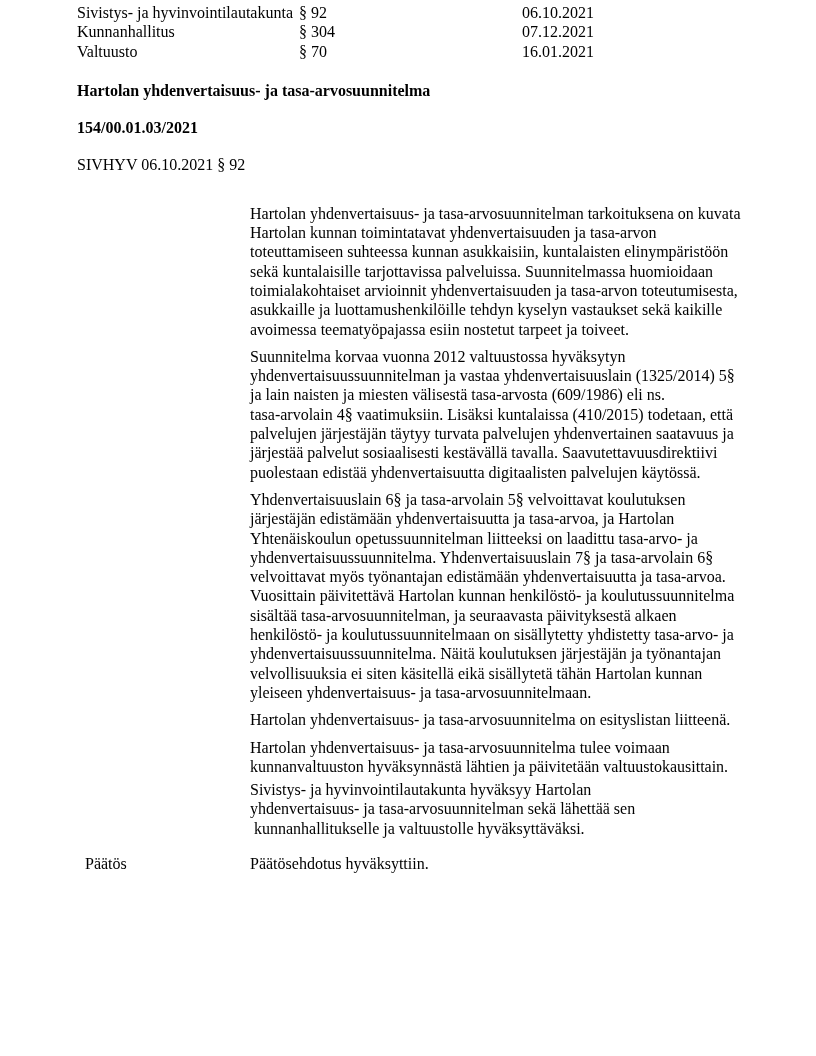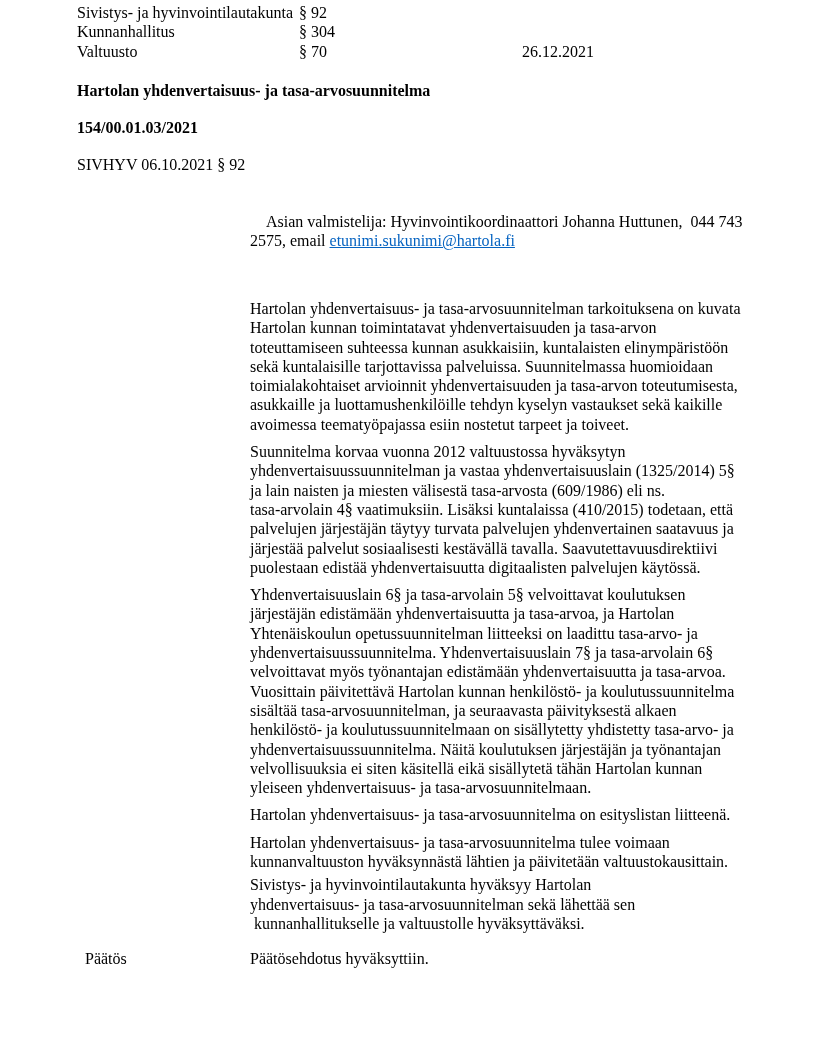--- a/index.html
+++ b/index.html
@@ -38,40 +38,38 @@
 </style>
 </head>
 <body>
 
 <div class="page">
 
   <div class="hist">
     <div class="hist-row">
       <span class="hist-cell">Sivistys- ja hyvinvointilautakunta</span>
       <span class="hist-cell">§ 92</span>
+      <span class="hist-cell">06.10.2021</span>
     </div>
     <div class="hist-row">
       <span class="hist-cell">Kunnanhallitus</span>
       <span class="hist-cell">§ 304</span>
+      <span class="hist-cell">07.12.2021</span>
     </div>
     <div class="hist-row">
       <span class="hist-cell">Valtuusto</span>
       <span class="hist-cell">§ 70</span>
-      <span class="hist-cell">26.12.2021</span>
+      <span class="hist-cell">16.01.2021</span>
     </div>
   </div>
 
   <div class="doc-title">Hartolan yhdenvertaisuus- ja tasa-arvosuunnitelma</div>
   <div class="case-number">154/00.01.03/2021</div>
   <div class="section-ref">SIVHYV 06.10.2021 § 92</div>
 
-  <div class="block preparer">
-    <span>Asian valmistelija: Hyvinvointikoordinaattori Johanna Huttunen,  044 743
-2575, email </span><a class="email-link" href="#">etunimi.sukunimi@hartola.fi</a>
-  </div>
 
   <div class="block para-first">Hartolan yhdenvertaisuus- ja tasa-arvosuunnitelman tarkoituksena on kuvata
 Hartolan kunnan toimintatavat yhdenvertaisuuden ja tasa-arvon
 toteuttamiseen suhteessa kunnan asukkaisiin, kuntalaisten elinympäristöön
 sekä kuntalaisille tarjottavissa palveluissa. Suunnitelmassa huomioidaan
 toimialakohtaiset arvioinnit yhdenvertaisuuden ja tasa-arvon toteutumisesta,
 asukkaille ja luottamushenkilöille tehdyn kyselyn vastaukset sekä kaikille
 avoimessa teematyöpajassa esiin nostetut tarpeet ja toiveet.</div>
   <div class="block para">Suunnitelma korvaa vuonna 2012 valtuustossa hyväksytyn
 yhdenvertaisuussuunnitelman ja vastaa yhdenvertaisuuslain (1325/2014) 5§

